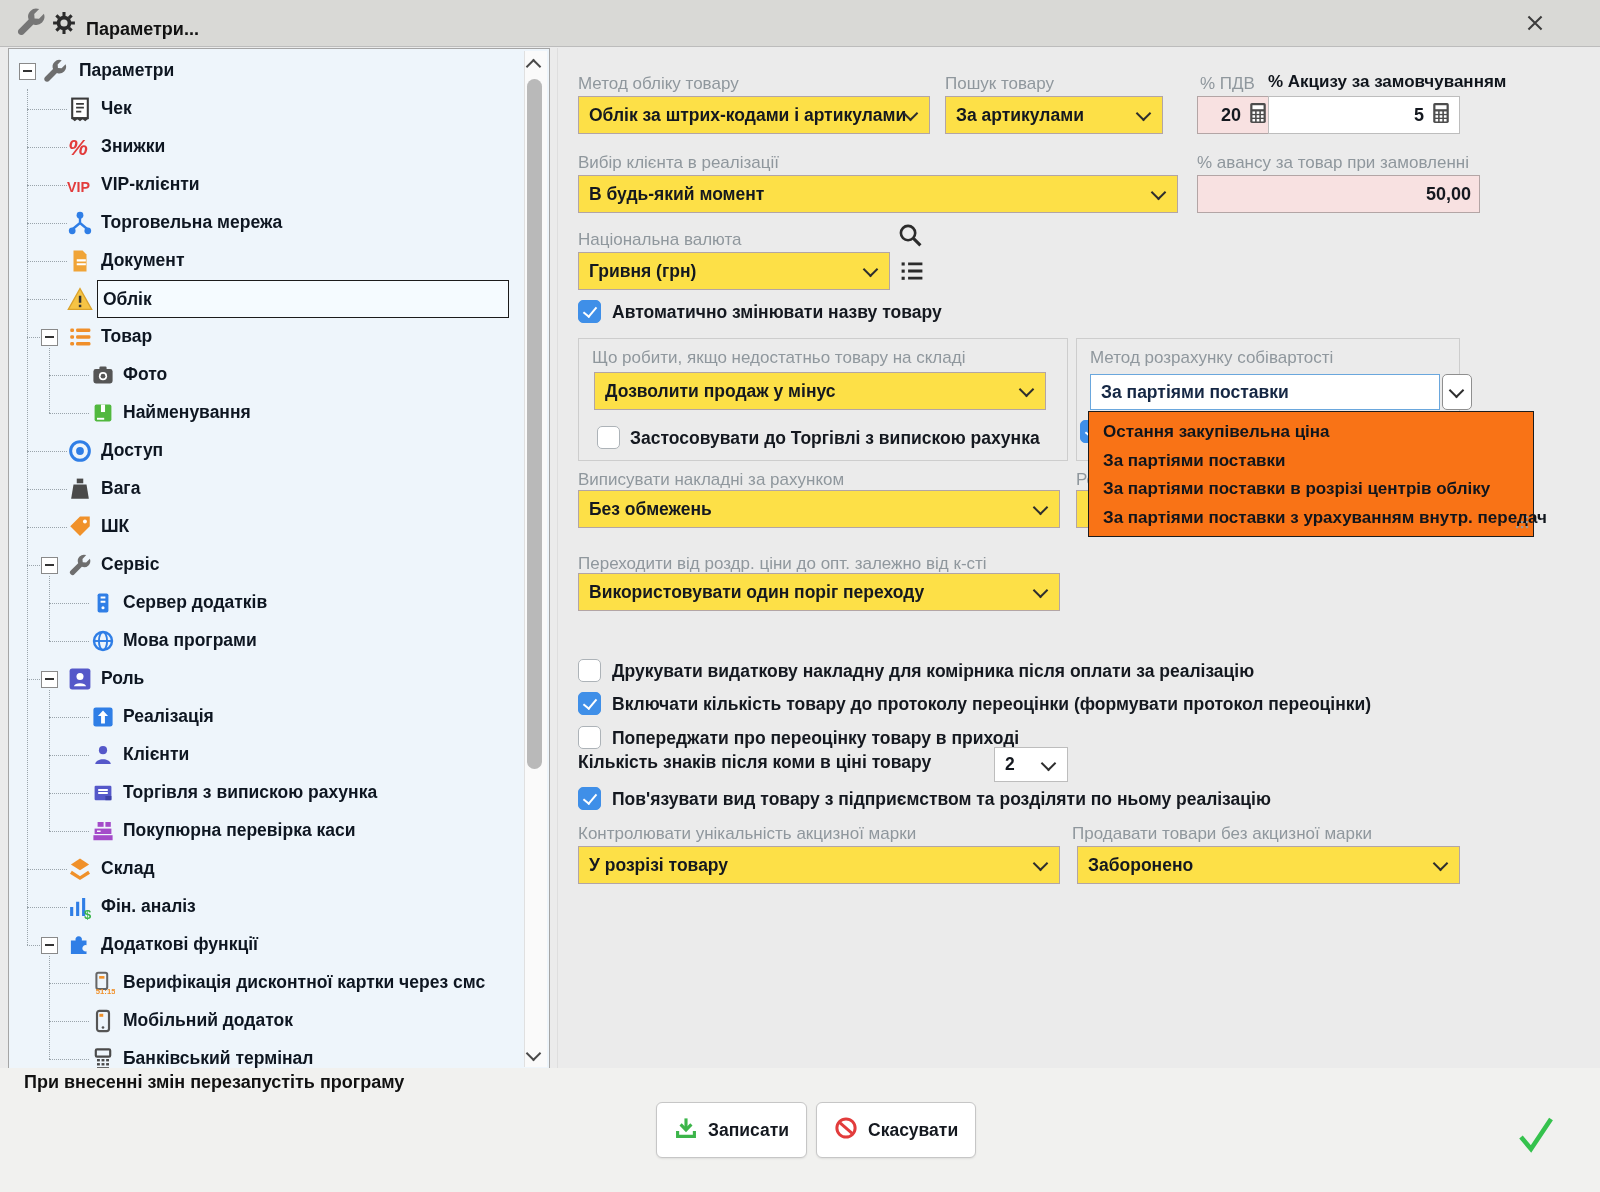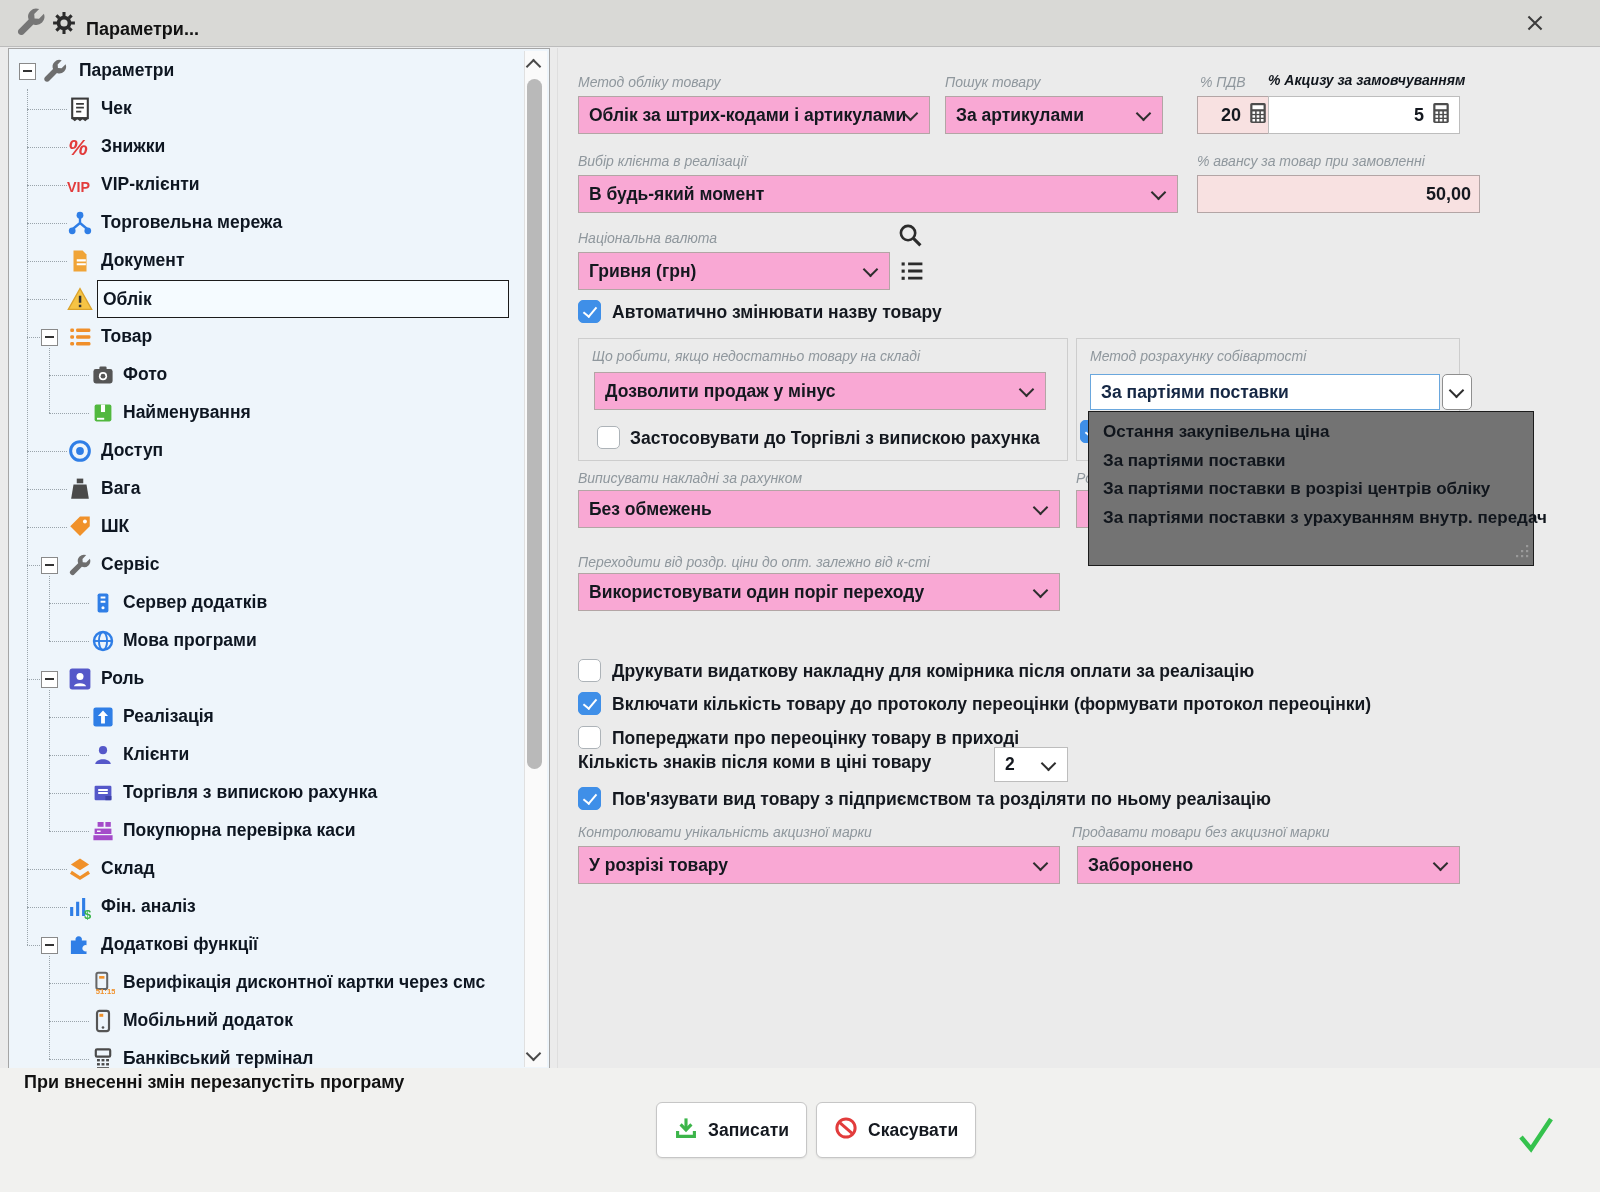--- a/index.html
+++ b/index.html
@@ -29,40 +29,40 @@
   .trow.sel .tlabel{left:88px;right:14px;top:0;bottom:0;background:#f5fbff;border:1.7px solid #1b1b1b;
         display:flex;align-items:center;padding-left:5px;}
   
   #sb-track{position:absolute;right:2px;top:2px;width:22px;bottom:2px;background:#fafafa;border-left:1px solid #e0e0e0;}
   #sb-thumb{position:absolute;right:5px;top:28px;width:15px;height:690px;background:#b9b9b9;border-radius:8px;}
   .sb-chev{position:absolute;right:8px;width:9px;height:9px;border-right:2.4px solid #4a4a4a;border-bottom:2.4px solid #4a4a4a;}
   #sb-up{top:10px;transform:rotate(-135deg);}
   #sb-down{bottom:8px;transform:rotate(45deg);}
   #vsep{position:absolute;left:557px;top:48px;width:1px;height:1020px;background:#dedede;}
   
-  .flbl{position:absolute;font-size:14px;color:#8f979d;white-space:nowrap;font-style:italic;}
+  .flbl{position:absolute;font-size:17px;color:#8f979d;white-space:nowrap;}
   .flbl.dark{color:#10151c;font-weight:700;}
-  .combo{position:absolute;height:38px;background:#f9a8d4;border:1px solid #b3a5a5;box-sizing:border-box;
+  .combo{position:absolute;height:38px;background:#fde047;border:1px solid #b3a5a5;box-sizing:border-box;
          display:flex;align-items:center;padding:0 36px 0 10px;font-size:17.5px;font-weight:600;color:#14181f;white-space:nowrap;overflow:hidden;}
   .combo.white{background:#fff;border-color:#bdbdbd;}
   .combo.focus{border-color:#6aa7dd;color:#152744;}
   .chev{position:absolute;right:13px;top:50%;margin-top:-7px;width:9px;height:9px;
         border-right:2.6px solid #2e2e2e;border-bottom:2.6px solid #2e2e2e;transform:rotate(45deg);}
   .numfield{position:absolute;height:38px;box-sizing:border-box;border:1px solid #b3a5a5;background:#f8e1e1;
             display:flex;align-items:center;justify-content:flex-end;gap:7px;padding:0 8px;
             font-size:18px;font-weight:600;color:#14181f;}
   .numfield.white{background:#fff;border-color:#bdbdbd;}
   .cb{position:absolute;width:23px;height:23px;box-sizing:border-box;background:#fff;border:1.7px solid #adb3b8;border-radius:5px;}
   .cb.on{background:#3f8fe8;border-color:#3f8fe8;}
   .cb.on::after{content:'';position:absolute;left:7px;top:2.5px;width:6px;height:11px;
         border:solid #fff;border-width:0 2.7px 2.7px 0;transform:rotate(40deg);}
   .cblbl{position:absolute;font-size:17.5px;font-weight:600;color:#14181f;white-space:nowrap;}
   .gbox{position:absolute;border:1px solid #cdcdcd;box-sizing:border-box;}
   
-  #popup{position:absolute;left:1088px;top:411px;width:446px;height:155px;background:#737373;border:1.6px solid #1c1c1c;box-sizing:border-box;z-index:6;padding-top:6px;}
+  #popup{position:absolute;left:1088px;top:411px;width:446px;height:126px;background:#f97316;border:1.6px solid #1c1c1c;box-sizing:border-box;z-index:6;padding-top:6px;}
   .pitem{height:28.5px;display:flex;align-items:center;padding-left:14px;font-size:17px;font-weight:600;color:#10151c;white-space:nowrap;}
   #grip{position:absolute;right:4px;bottom:3px;}
   .hidden-el{z-index:1;}
   
   #footer{position:absolute;left:0;top:1068px;width:1600px;height:124px;background:#f1f1ef;}
   #note{position:absolute;left:24px;top:4px;font-size:18px;font-weight:700;color:#111;}
   .btn{position:absolute;top:34px;height:54px;background:#fff;border:1px solid #c6c6c6;border-radius:6px;
        display:flex;align-items:center;gap:10px;padding:0 17px;font-size:17.5px;font-weight:600;color:#14181f;
        box-shadow:0 1px 2px rgba(0,0,0,.08);}
   #bigcheck{position:absolute;right:44px;top:46px;}

